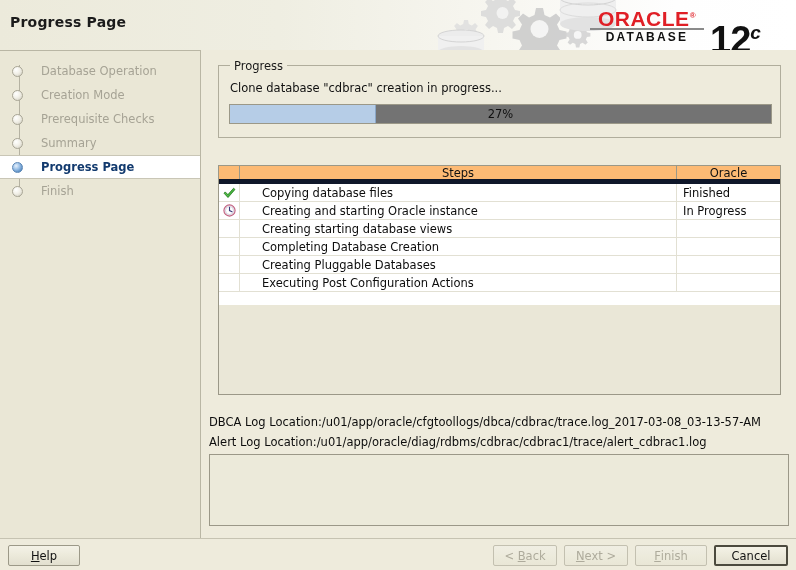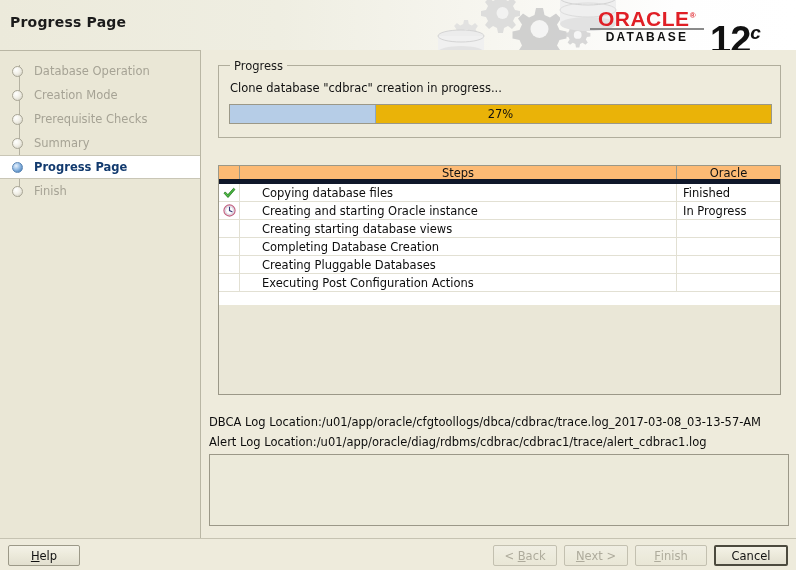--- a/index.html
+++ b/index.html
@@ -136,21 +136,21 @@
     background: radial-gradient(circle at 35% 32%, #ffffff 0%, #f2f0e8 45%, #cfccbd 100%);
     border: 1px solid #a9a696;
     flex: 0 0 auto;
     box-sizing: border-box;
   }
   .nav-item.active .nav-bullet {
     background: radial-gradient(circle at 35% 32%, #e8f1fb 0%, #9dc2e8 40%, #2f6bab 100%);
     border: 1px solid #5b86b5;
   }
   .nav-label {
-    margin-left: 11px;
+    margin-left: 18px;
     font-size: 11.5px;
     color: #a6a395;
     white-space: nowrap;
   }
   .nav-item.active .nav-label {
     color: #123a6e;
     font-weight: bold;
   }
 
   
@@ -181,21 +181,21 @@
     position: absolute;
     left: 11px; top: 15px;
     font-size: 11.5px;
     color: #101010;
     white-space: nowrap;
   }
   #progress-bar {
     position: absolute;
     left: 10px; top: 38px;
     width: 543px; height: 20px;
-    background: #eab308;
+    background: #737373;
     border: 1px solid #9b9888;
     box-sizing: border-box;
     overflow: hidden;
   }
   #progress-bar-fill {
     position: absolute;
     left: 0; top: 0;
     height: 100%;
     background: #b6cde7;
     border-right: 1px solid #8aa7c8;

